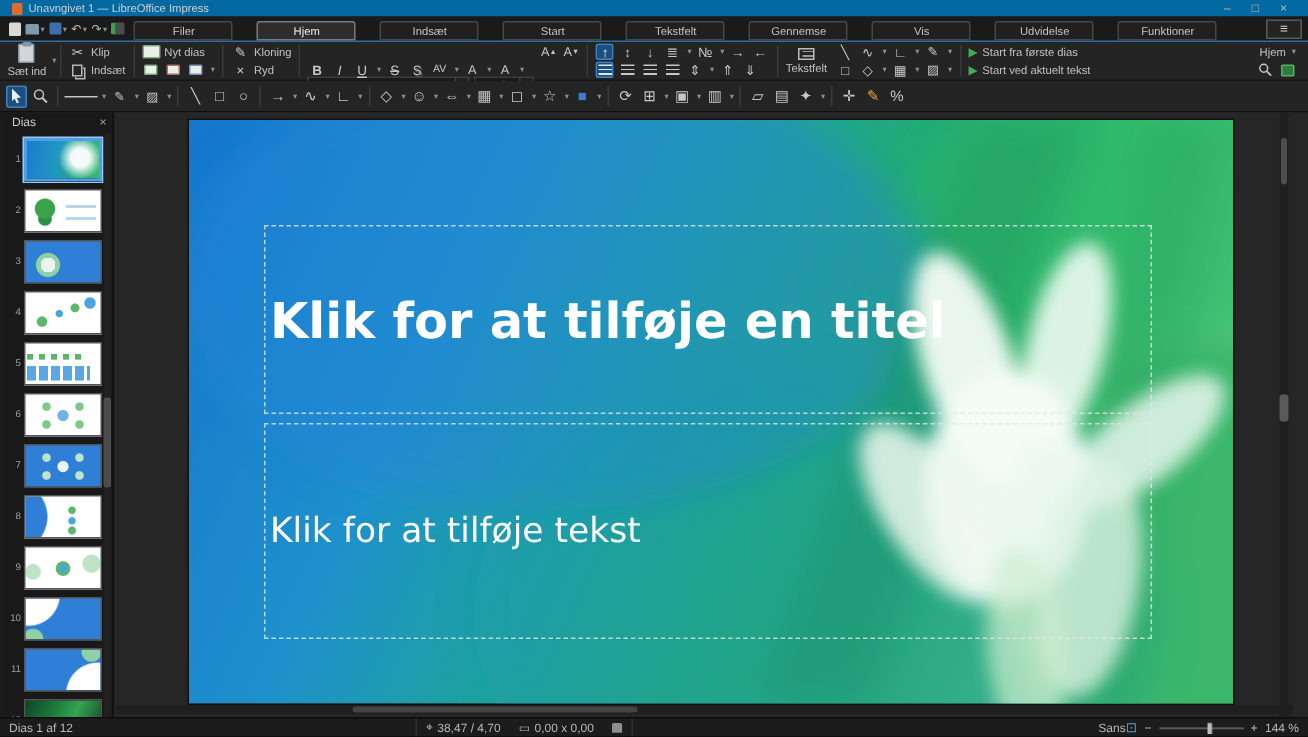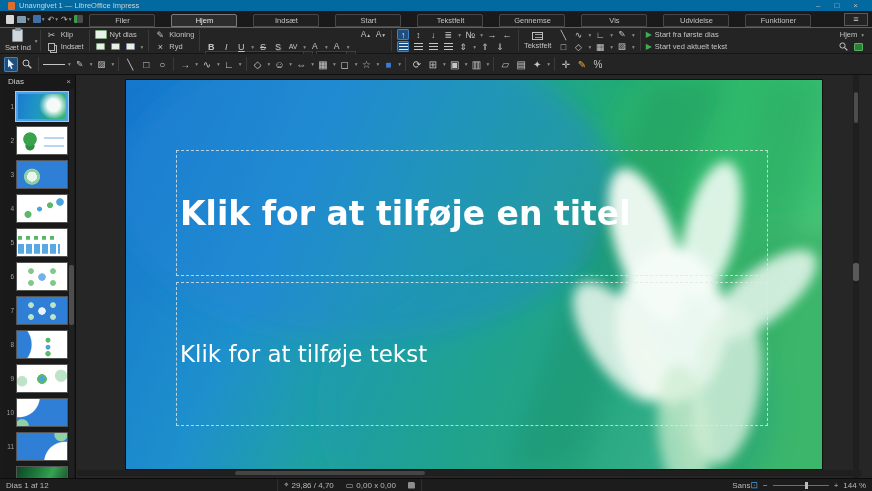--- a/index.html
+++ b/index.html
@@ -575,21 +575,21 @@
           <div class="vthumb"></div>
           <div class="sgrip"></div>
         </div>
     </div>
   </div>
 
   <div class="statusbar">
     <span class="sseg s-slideinfo">Dias 1 af 12</span>
     <span class="sseg noline">
       <span>⌖</span>
-      <span>29,86 / 4,70</span>
+      <span>38,47 / 4,70</span>
     </span>
     <span class="sseg noline">
       <span>▭</span>
       <span>0,00 x 0,00</span>
     </span>
     <span class="sseg">
         <span class="floppy"></span>
       </span>
     <span style="flex:1.1"></span>
     <span>Sans</span>

